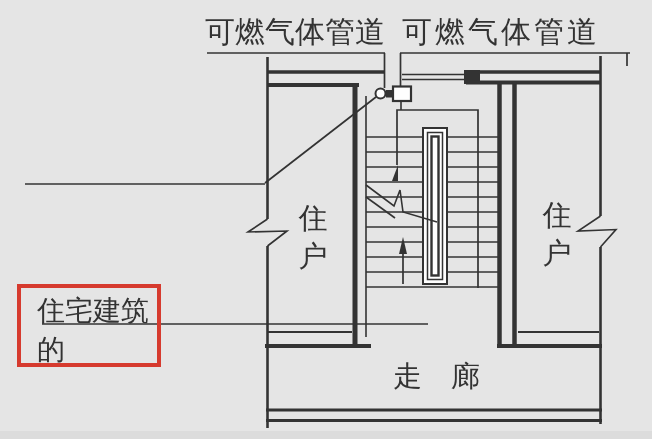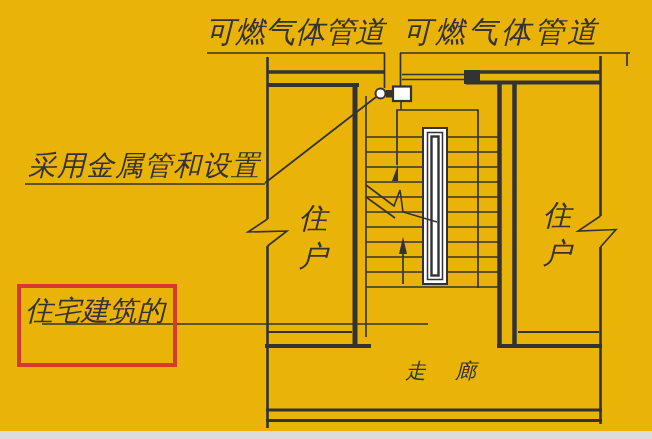--- a/index.html
+++ b/index.html
@@ -1,25 +1,25 @@
 <!DOCTYPE html>
 <html style="--ink: #333333; --red: #d63a2e;"><head>
 <meta charset="utf-8">
 <style>
   html,body{margin:0;padding:0;background:#fff;}
-  #stage{position:relative;width:652px;height:439px;background:#eab308;overflow:hidden;
-         font-family:"Liberation Serif","DejaVu Serif",serif;font-style:italic;}
+  #stage{position:relative;width:652px;height:439px;background:#e5e5e5;overflow:hidden;
+         font-family:"Liberation Serif","DejaVu Serif",serif;}
   #stage svg{position:absolute;left:0;top:0;color:var(--ink,#333);}
   .t{position:absolute;color:var(--ink,#333);white-space:nowrap;}
   .lbl{font-size:30px;top:12px;}
   .note{left:28px;top:146px;font-size:28px;line-height:39px;letter-spacing:1px;}
   .vchars{font-size:29px;line-height:38px;text-align:center;width:30px;}
-  .corridor{left:405px;top:357px;font-size:21px;letter-spacing:29px;}
-  .redbox{position:absolute;left:17px;top:284px;width:160px;height:83px;box-sizing:border-box;
-          border:4px solid var(--red,#d63a2e);padding:3px 0 0 4px;
+  .corridor{left:393px;top:357px;font-size:29px;letter-spacing:29px;}
+  .redbox{position:absolute;left:17px;top:284px;width:144px;height:83px;box-sizing:border-box;
+          border:4px solid var(--red,#d63a2e);padding:3px 0 0 16px;
           font-size:28px;line-height:39px;color:var(--ink,#333);}
   .botbar{position:absolute;left:0;top:431px;width:652px;height:8px;background:#dcdcdc;}
 </style>
 </head>
 <body>
 
 <div id="stage">
 
   <svg width="652" height="439" viewBox="0 0 652 439">
 
@@ -110,21 +110,20 @@
         <polygon points="403,237 407,254 399,254" fill="currentColor" stroke="none"></polygon>
       </g>
       <polygon points="392,181 398,165 398,181" fill="currentColor" stroke="none"></polygon>
     </g>
   </svg>
 
   <div class="t lbl" style="left:205px;">可燃气体管道</div>
   <div class="t lbl" style="left:402px;letter-spacing:3px;">可燃气体管道</div>
 
   <div class="t note">
-    <div>采用金属管和设置</div>
   </div>
 
   <div class="redbox">
     <div>住宅建筑的</div>
   </div>
 
   <div class="t vchars" style="left:298px;top:199px;">
     <div>住</div>
     <div>户</div>
   </div>

